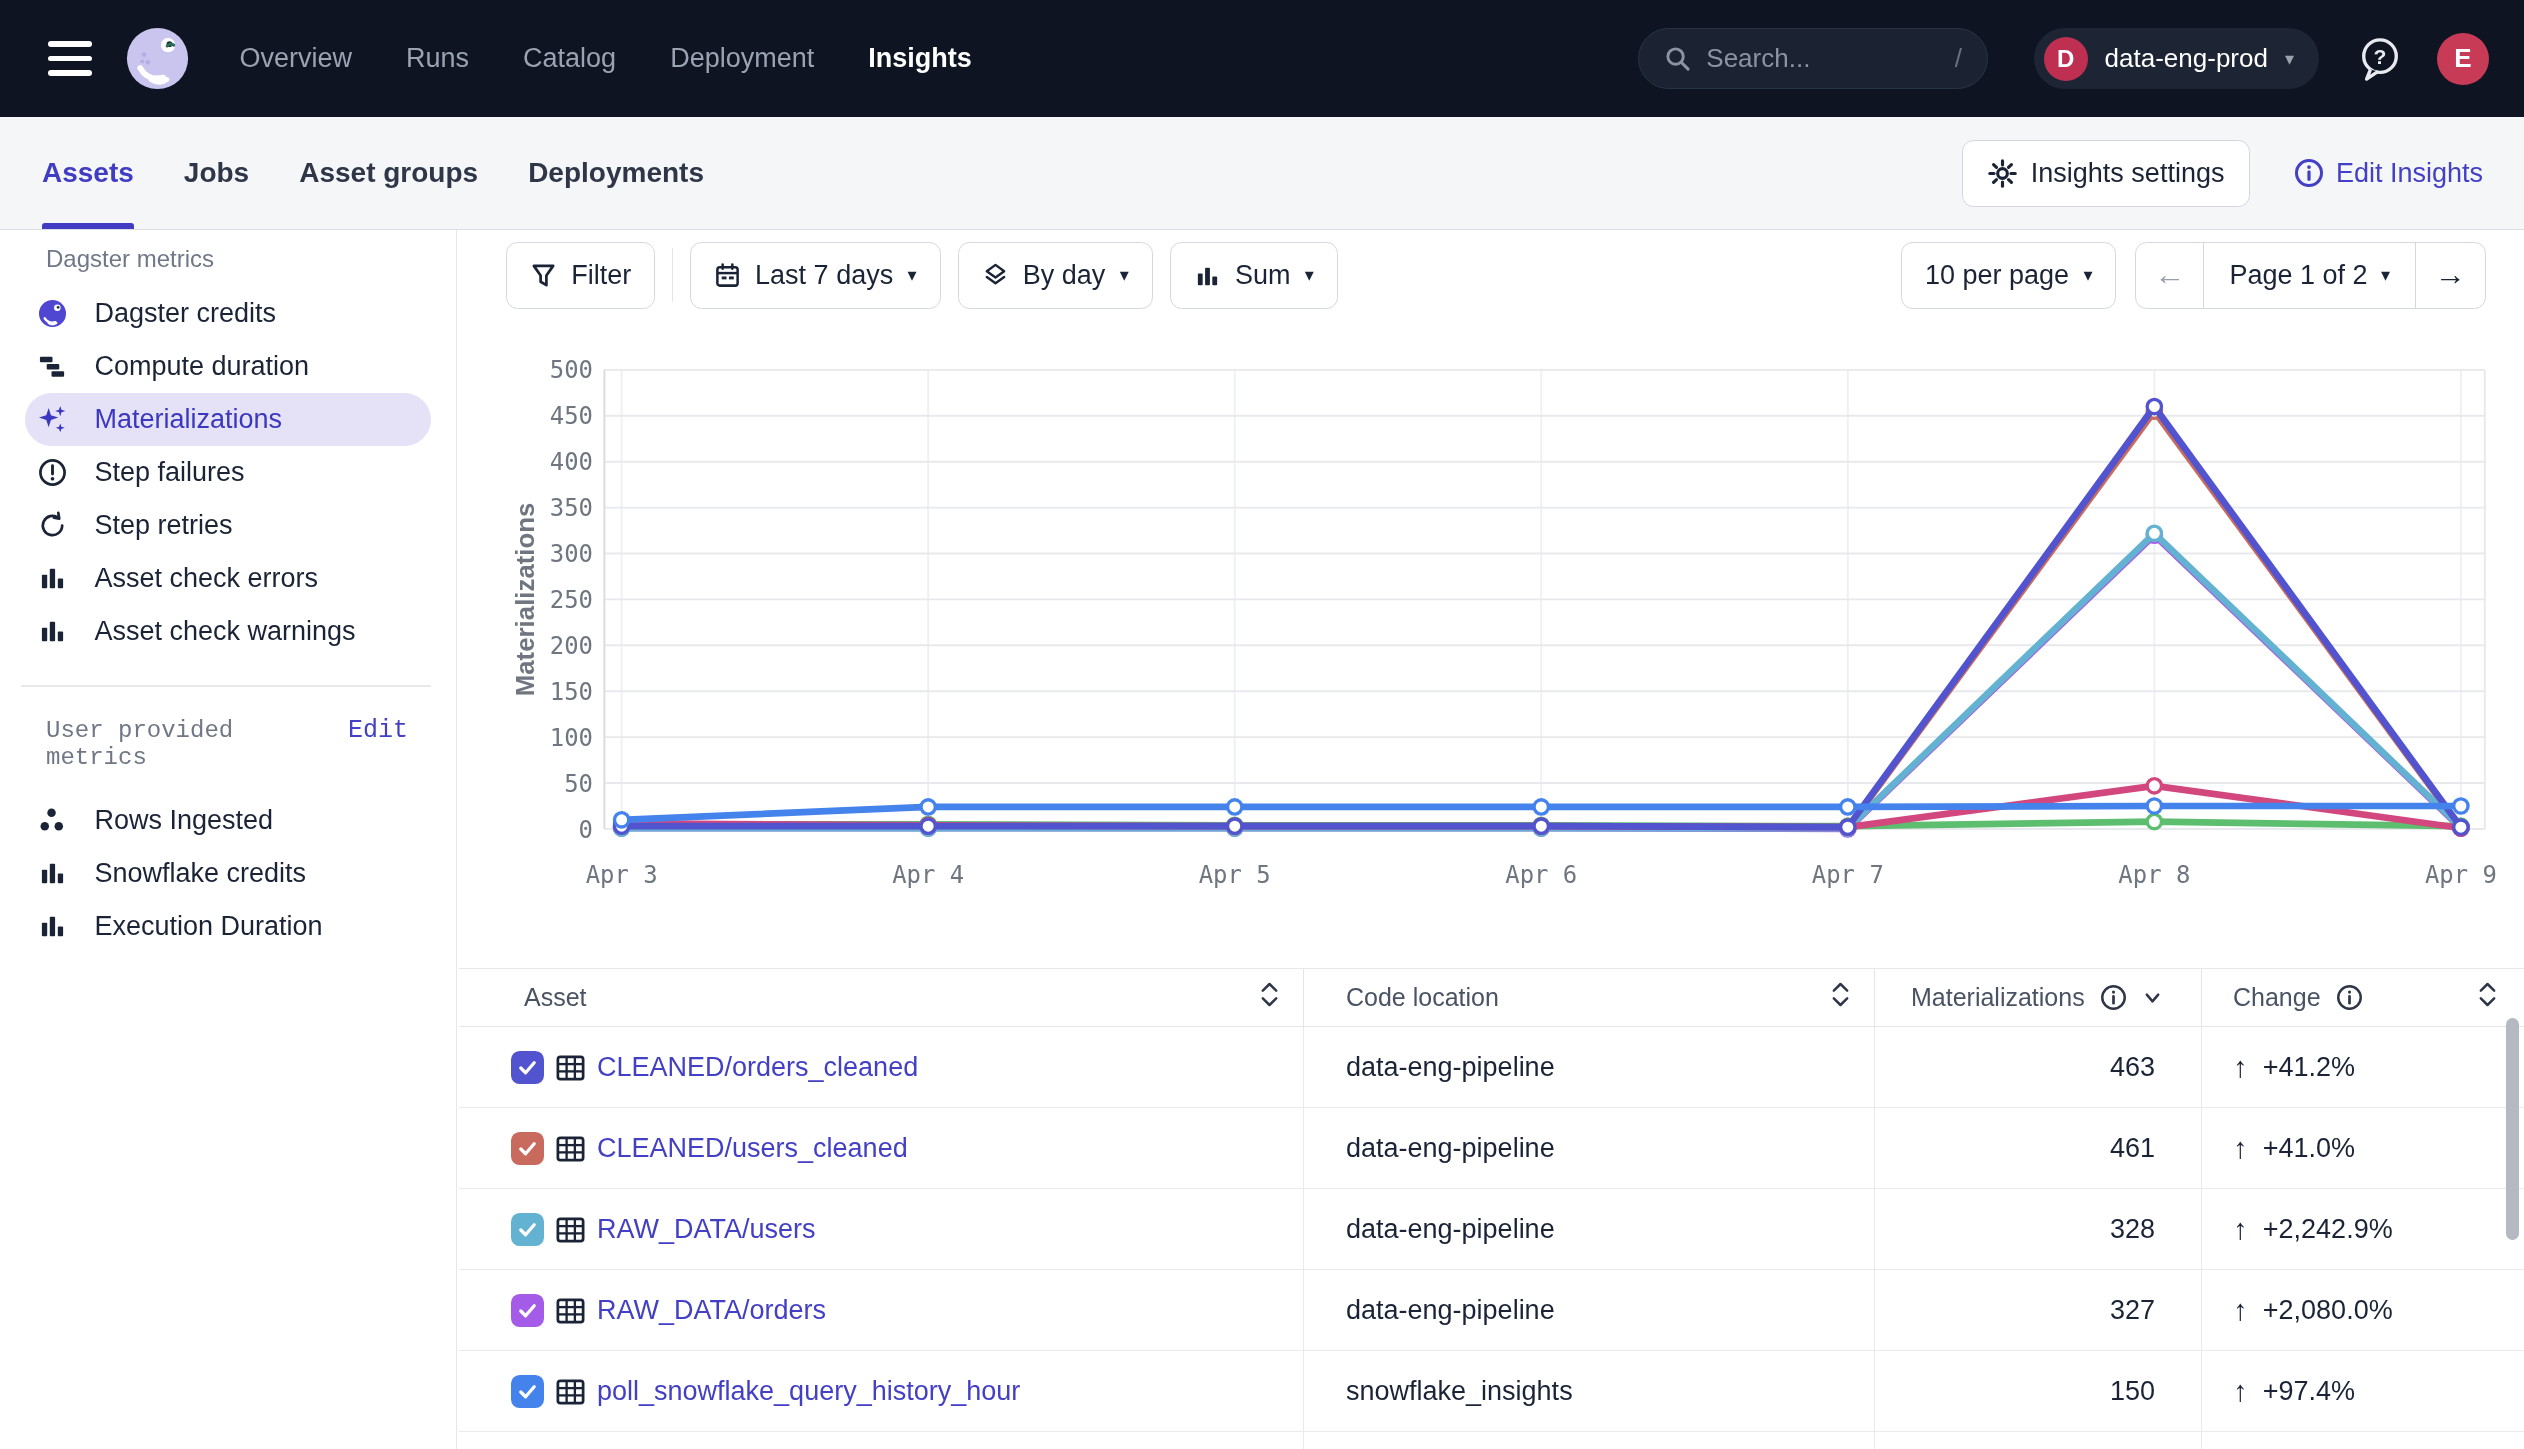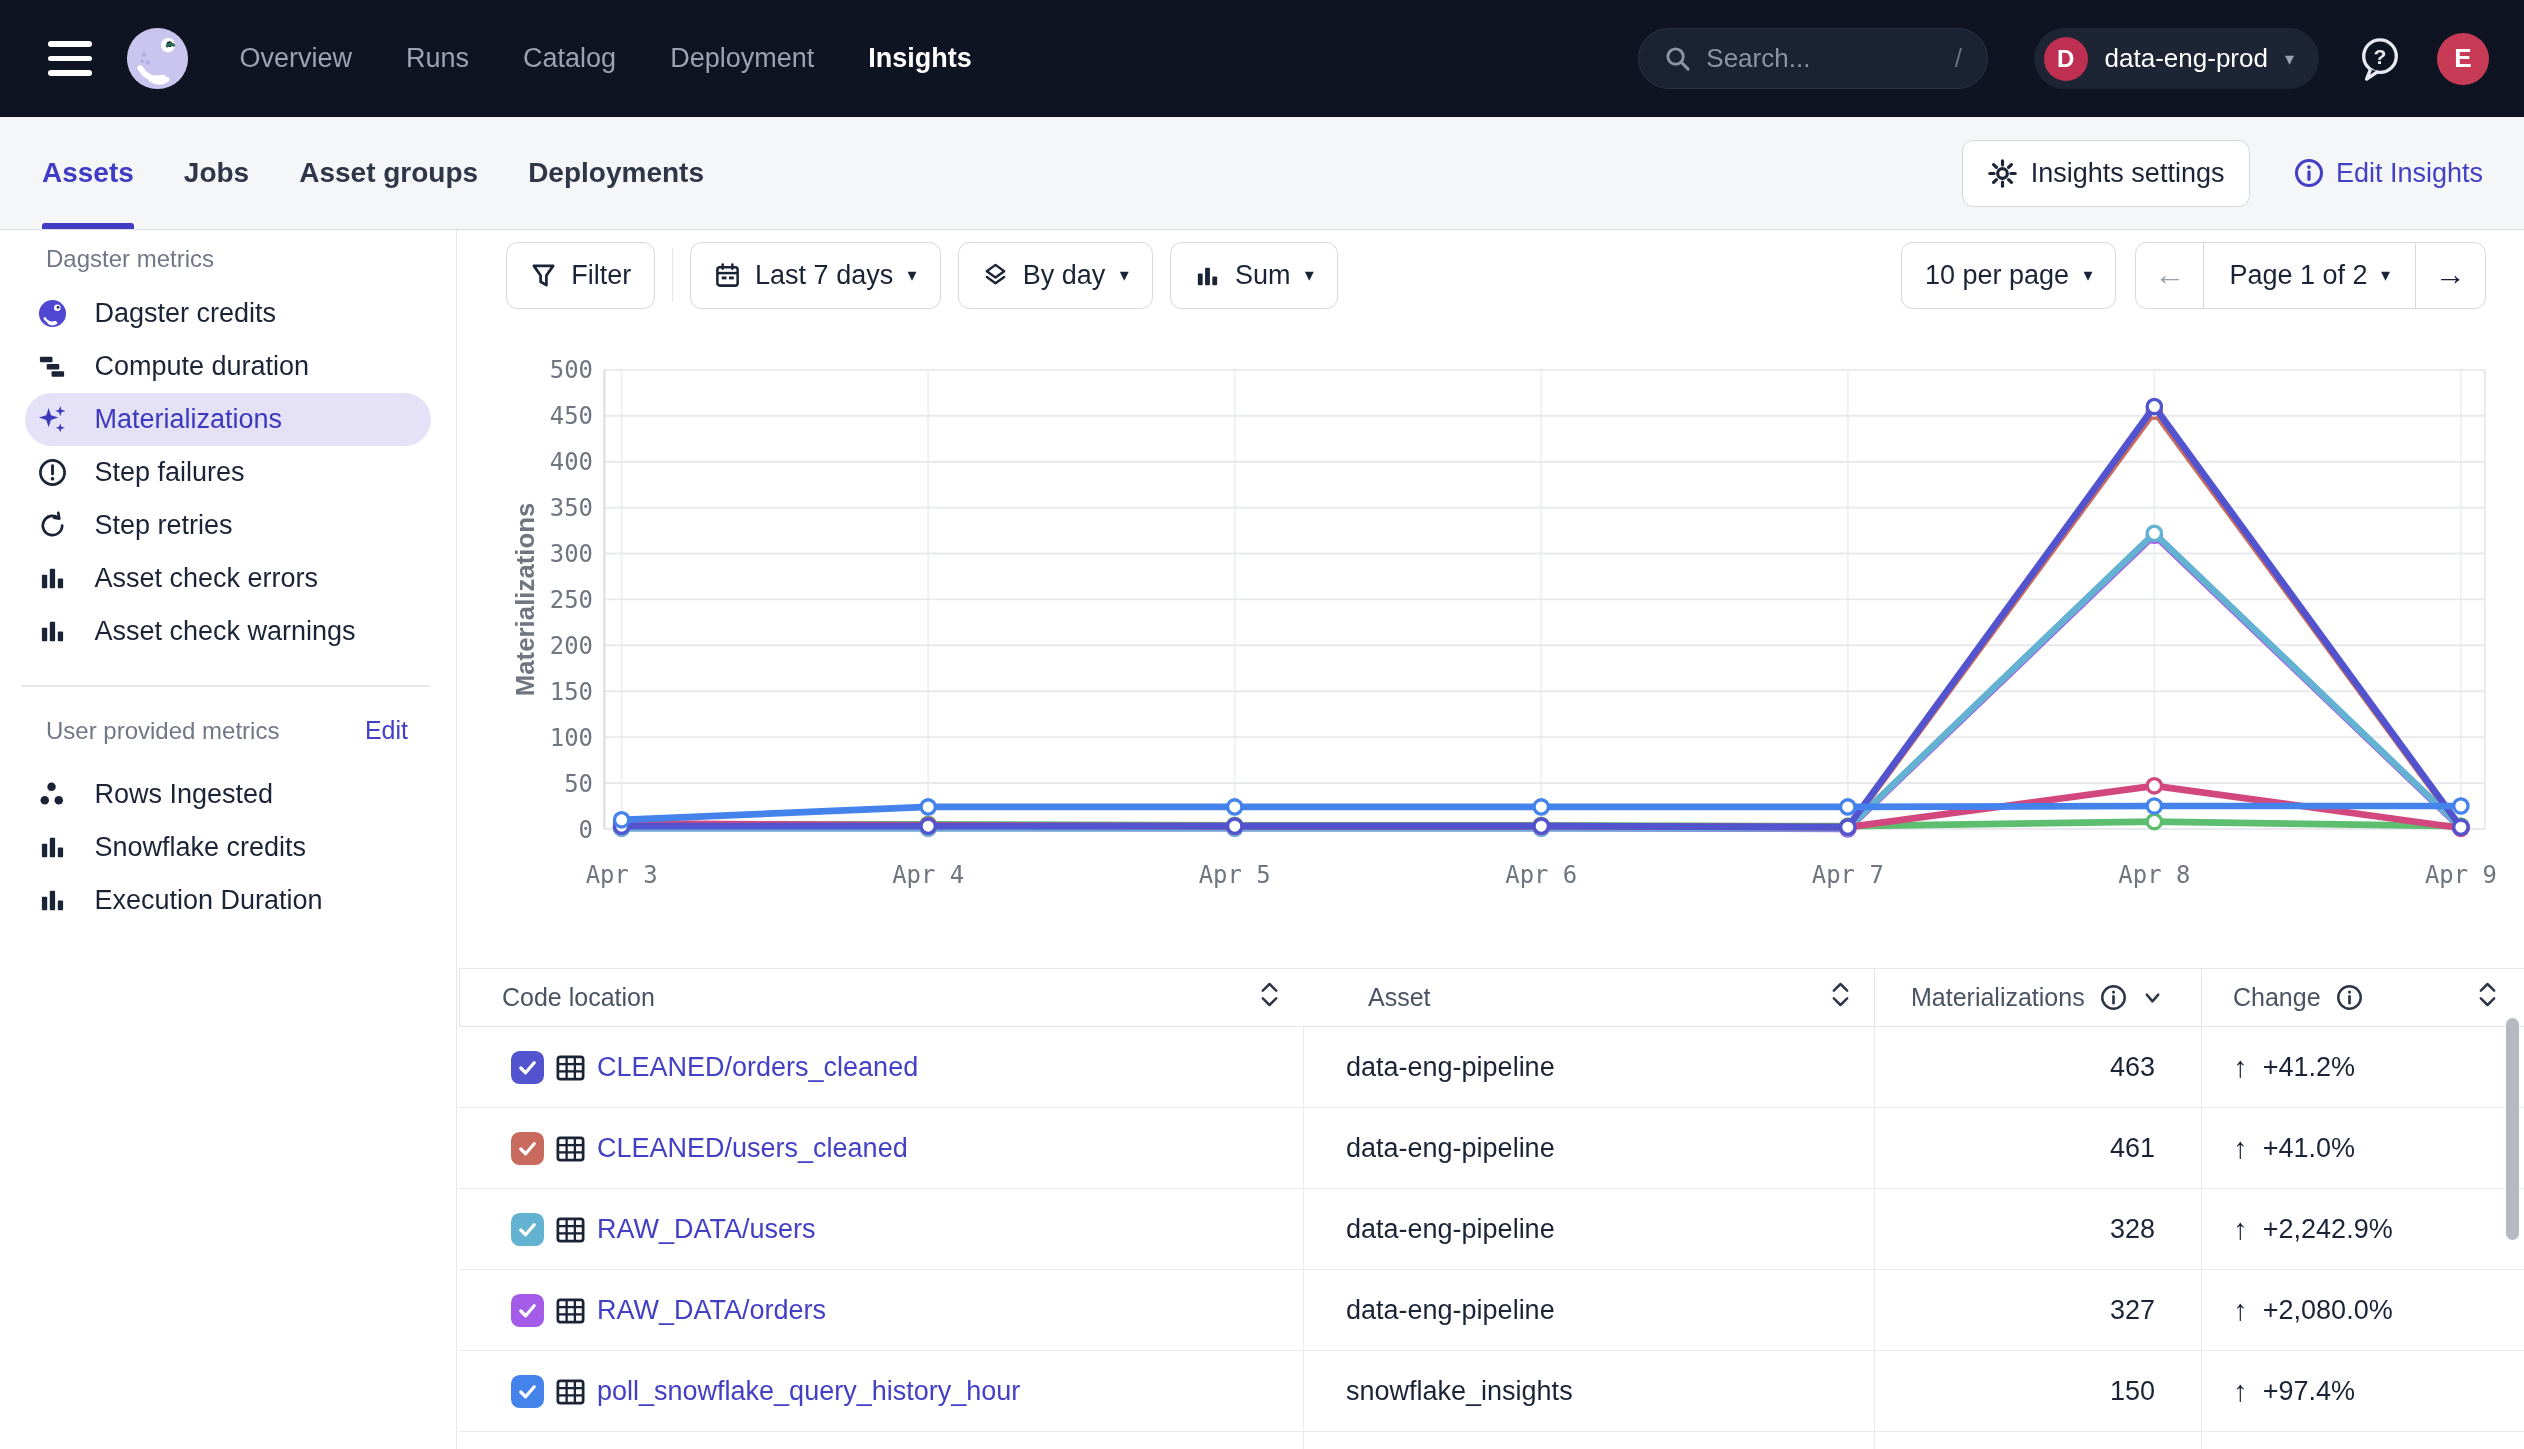--- a/index.html
+++ b/index.html
@@ -43,21 +43,21 @@
   .tabbar-right { margin-left:auto; display:flex; align-items:center; }
   .settings-btn { height:67px; background:#fff; border:1.9px solid #D3D6DD; border-radius:11.5px;
     display:flex; align-items:center; gap:13.4px; padding:16px 25px; font-size:27px; color:#1B2436; cursor:pointer; }
   .about-link { margin-left:44px; display:flex; align-items:center; gap:11.5px;
     color:#4340C6; font-size:27px; cursor:pointer; }
 
   
   .sidebar { position:absolute; top:230px; left:0; width:457px; bottom:0; background:#fff;
     border-right:1.9px solid #E5E7EB; padding-top:15.3px; }
   .sec-label { margin:0 48px 13.4px 46px; font-size:24px; color:#707786; }
-  .sec-head { display:flex; align-items:baseline; justify-content:space-between; margin-right:48px; }
+  .sec-head { display:flex; align-items:baseline; justify-content:flex-end; margin-right:48px;font-family:Liberation Mono, monospace; }
   .edit-link { color:#4340C6; font-size:25px; cursor:pointer; }
   .sideitem { height:53px; margin:0 25px; padding:0 0 0 11.5px; display:flex; align-items:center;
     gap:27px; border-radius:27px; font-size:27px; color:#1B2436; cursor:pointer; white-space:nowrap; }
   .sideitem .icn { width:31px; height:31px; flex:none; display:flex; align-items:center; justify-content:center; }
   .sideitem.active { background:#E5E2F8; color:#3B38BE; font-weight:500; }
   .side-divider { height:1.9px; background:#E7E9ED; margin:27px 25px 29px 21px; }
   .sec2-spacer { height:9.6px; }
 
   
   .main { position:absolute; left:459px; top:230px; right:0; bottom:0; background:#fff; }
@@ -505,31 +505,31 @@
             <circle cx="1131.5" cy="482.96" r="7.5" fill="#fff" stroke="#4483EC" stroke-width="3.5"></circle>
             <circle cx="1452" cy="482.96" r="7.5" fill="#fff" stroke="#4483EC" stroke-width="3.5"></circle>
             <circle cx="1772.5" cy="482" r="7.5" fill="#fff" stroke="#4483EC" stroke-width="3.5"></circle>
             <circle cx="2093" cy="482" r="7.5" fill="#fff" stroke="#4483EC" stroke-width="3.5"></circle>
           </g>
         </svg>
     </div>
 
     <div class="table">
       <div class="thead">
-        <div class="th code">
-          <span>Code location</span>
+        <div class="th asset">
+          <span>Asset</span>
           <span class="tail">
             <svg width="21" height="29" viewBox="0 0 22 30">
               <polyline points="4,11 11,4 18,11" fill="none" stroke="#2E3648" stroke-width="2.6" stroke-linejoin="round" stroke-linecap="round"></polyline>
               <polyline points="4,19 11,26 18,19" fill="none" stroke="#2E3648" stroke-width="2.6" stroke-linejoin="round" stroke-linecap="round"></polyline>
             </svg>
           </span>
         </div>
-        <div class="th asset">
-          <span>Asset</span>
+        <div class="th code">
+          <span>Code location</span>
           <span class="tail">
             <svg width="21" height="29" viewBox="0 0 22 30">
               <polyline points="4,11 11,4 18,11" fill="none" stroke="#2E3648" stroke-width="2.6" stroke-linejoin="round" stroke-linecap="round"></polyline>
               <polyline points="4,19 11,26 18,19" fill="none" stroke="#2E3648" stroke-width="2.6" stroke-linejoin="round" stroke-linecap="round"></polyline>
             </svg>
           </span>
         </div>
         <div class="th mat">
           <span>Materializations</span>
           <svg width="27" height="27" viewBox="0 0 24 24">

